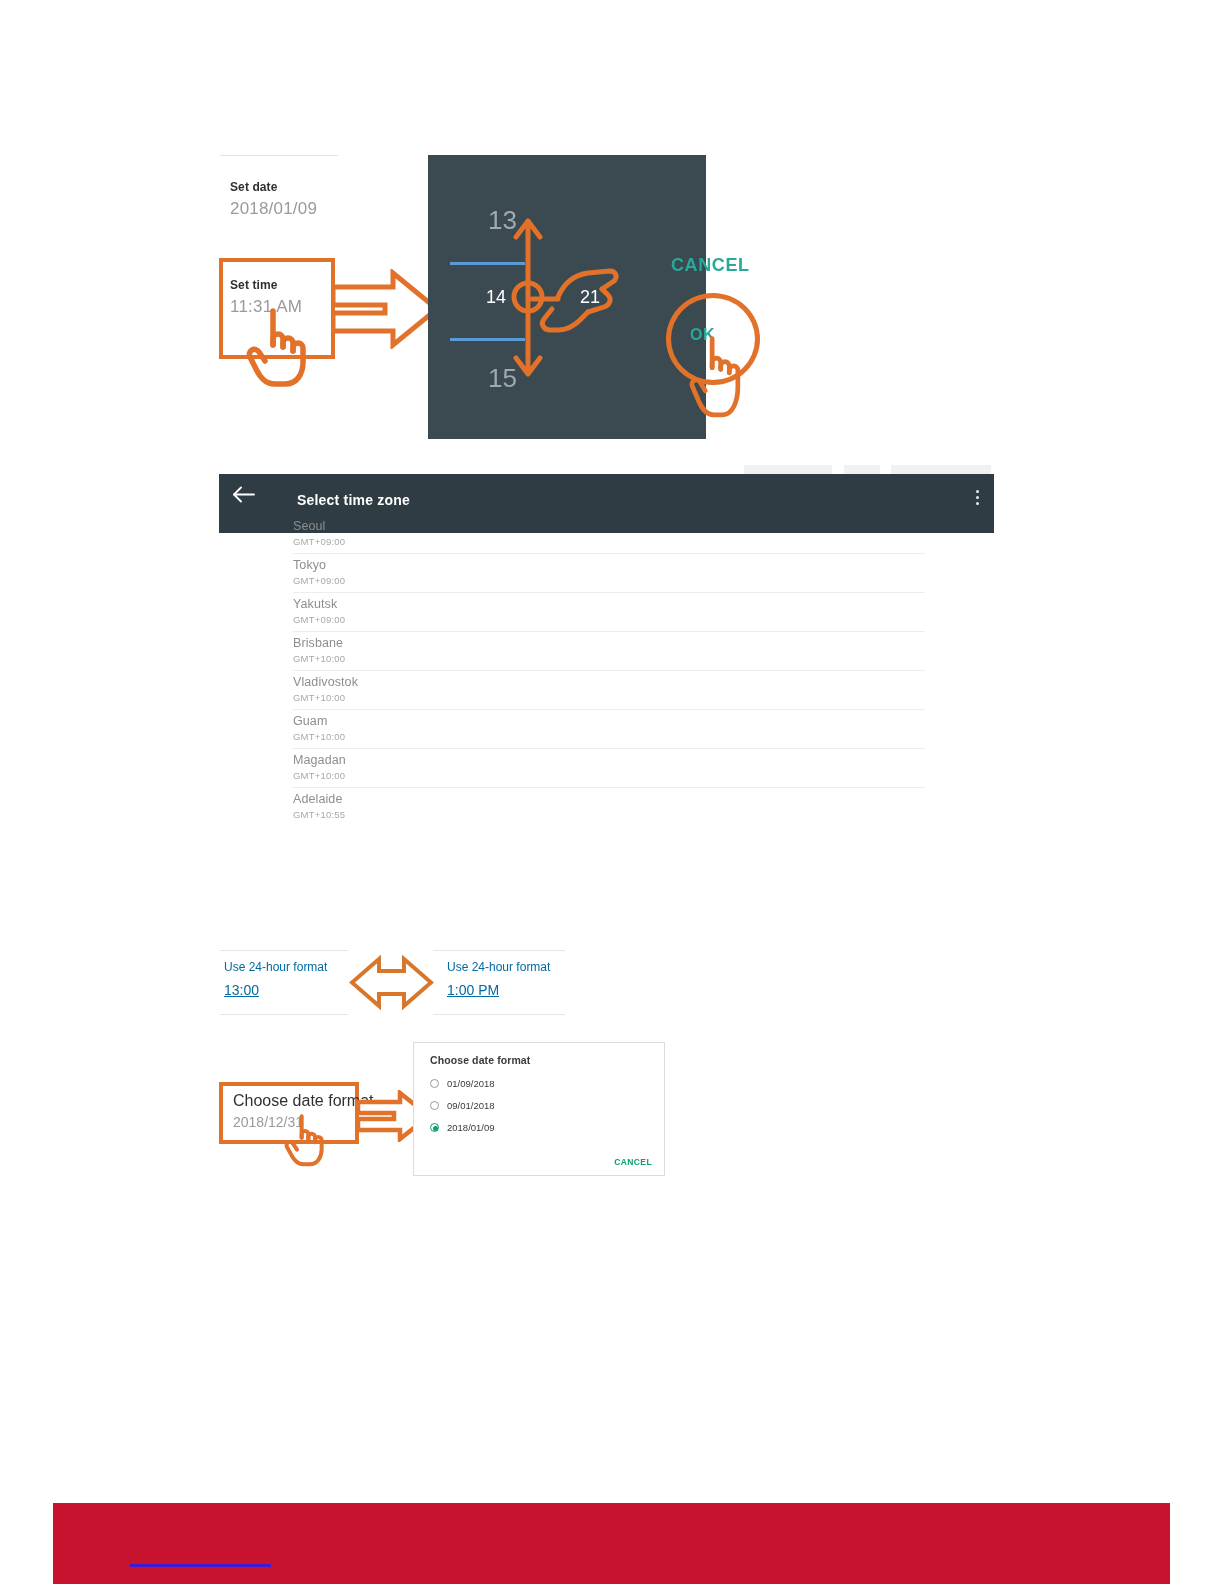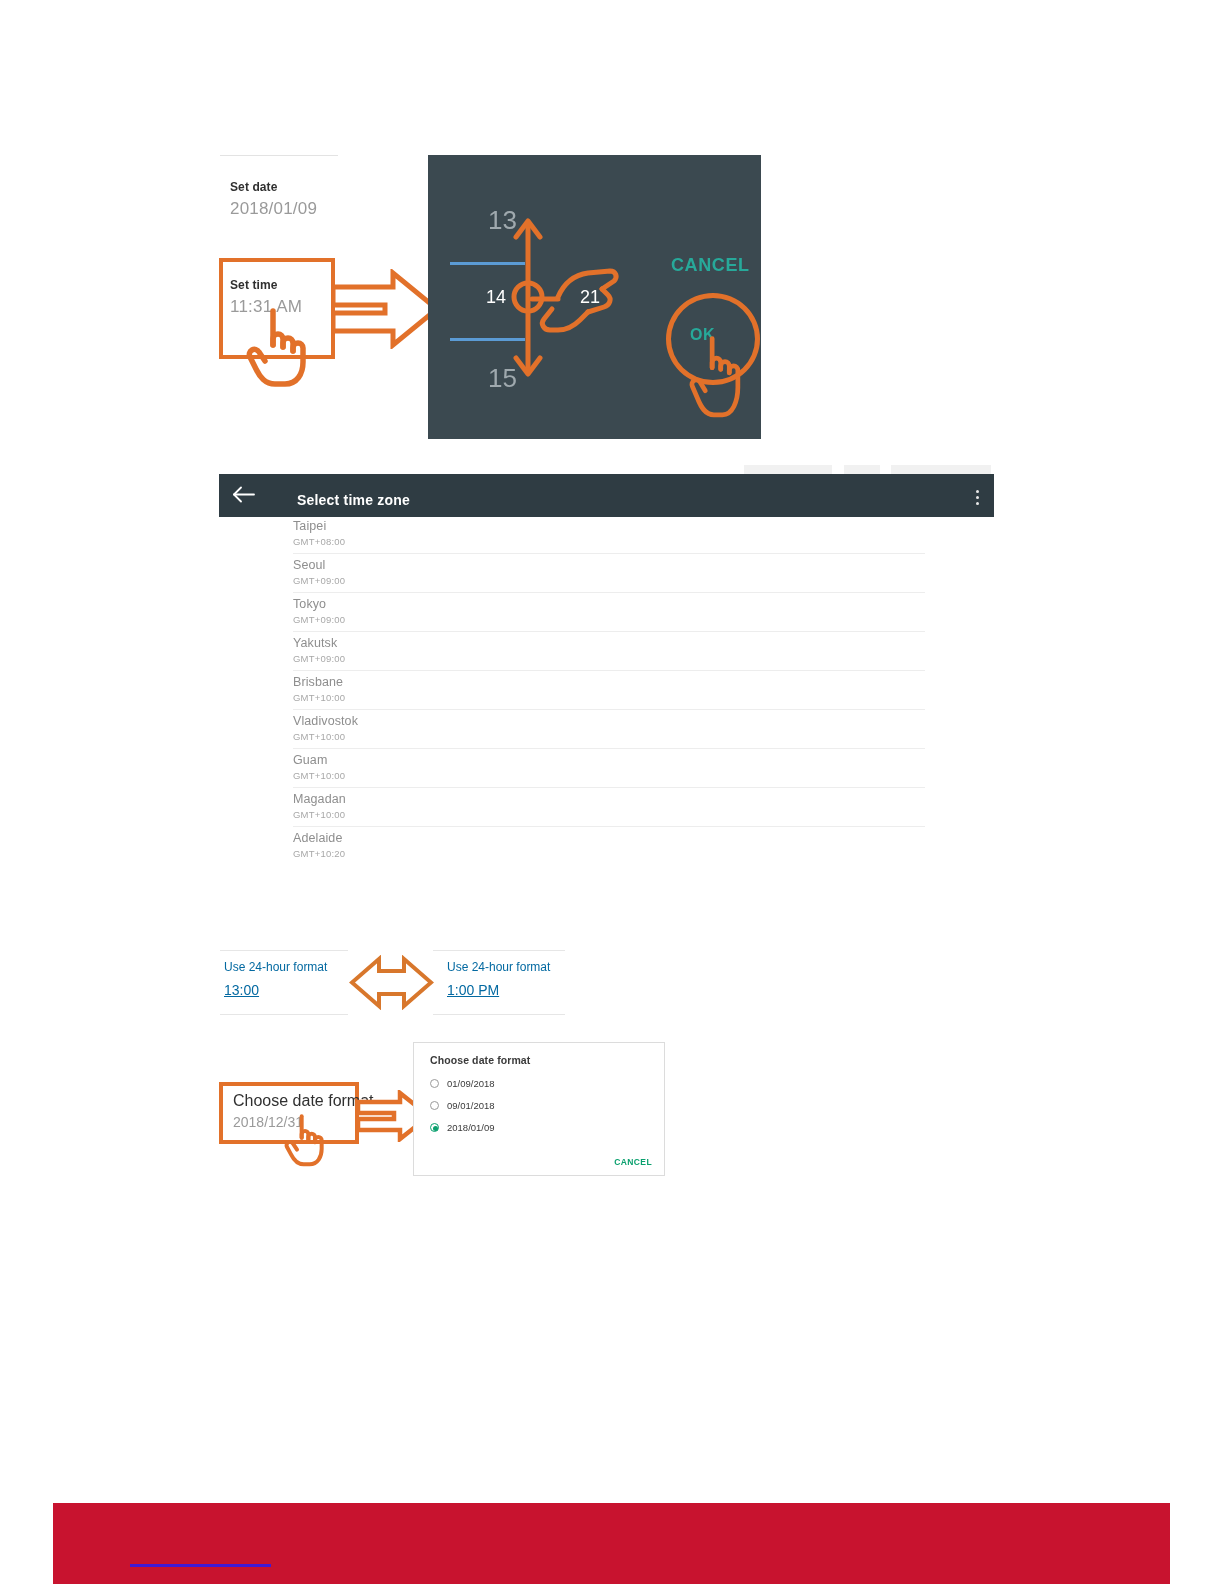--- a/index.html
+++ b/index.html
@@ -23,41 +23,41 @@
   #set-date{left:11px;top:30px;}
   #set-time{left:11px;top:128px;}
 
   .hl-box{position:absolute;border:4px solid #e2712a;background:transparent;box-sizing:border-box;}
   #settime-box{left:0px;top:108px;width:116px;height:101px;}
 
   
   #arrow1{left:112px;top:119px;width:108px;height:80px;}
 
   
-  #picker{left:209px;top:5px;width:333px;height:284px;background:#3b4950;}
+  #picker{left:209px;top:5px;width:278px;height:284px;background:#3b4950;}
   .pick-num{position:absolute;font-family:"Liberation Sans",sans-serif;color:#9fa9ae;font-size:26px;}
   #pk13{left:60px;top:50px;}
   #pk15{left:60px;top:208px;}
   .pick-sel{position:absolute;color:#ffffff;font-size:18px;}
   #pk14{left:58px;top:132px;}
   #pk21{left:152px;top:132px;}
   .pick-line{position:absolute;height:3px;background:#5b9bd5;}
   #pl1{left:22px;top:107px;width:75px;}
   #pl2{left:22px;top:183px;width:75px;}
   #pk-cancel{position:absolute;left:243px;top:100px;color:#27a99a;font-size:18px;font-weight:bold;letter-spacing:.6px;}
   #pk-ok{position:absolute;left:262px;top:171px;color:#27a99a;font-size:16px;font-weight:bold;letter-spacing:.6px;}
   #ok-circle{position:absolute;left:238px;top:138px;width:84px;height:82px;border:5px solid #e2712a;border-radius:50%;}
 
   
   #fig-tz{left:219px;top:465px;width:775px;height:435px;}
   .tz-ghost{position:absolute;background:#f1f1f1;height:10px;top:0px;}
   #gh1{left:525px;width:88px;}
   #gh2{left:625px;width:36px;}
   #gh3{left:672px;width:100px;}
-  #tz-bar{position:absolute;left:0;top:9px;width:775px;height:43px;background:#2f3c43;}
+  #tz-bar{position:absolute;left:0;top:9px;width:775px;height:59px;background:#2f3c43;}
   #tz-back{position:absolute;left:14px;top:11px;width:22px;height:19px;}
   #tz-title{position:absolute;left:78px;top:18px;color:#ffffff;font-size:14px;font-weight:bold;letter-spacing:.2px;}
   #tz-menu{position:absolute;right:14px;top:16px;width:4px;height:18px;}
   .dot{width:3px;height:3px;background:#e8e8e8;border-radius:50%;margin-bottom:3px;}
   #tz-list{position:absolute;left:0;top:50px;width:775px;}
   .tz-row{position:relative;height:39px;}
   .tz-city{position:absolute;left:74px;top:4px;font-size:12.5px;color:#8e8e8e;letter-spacing:.1px;}
   .tz-gmt{position:absolute;left:74px;top:21px;font-size:9.5px;color:#a8a8a8;letter-spacing:.2px;}
   .tz-div{position:absolute;left:74px;top:38px;width:632px;height:1px;background:#ededed;}
 
@@ -190,25 +190,20 @@
     <div id="tz-title">Select time zone</div>
     <div id="tz-menu">
       <div class="dot"></div>
         <div class="dot"></div>
         <div class="dot"></div>
     </div>
   </div>
 
   <div id="tz-list">
       <div class="tz-row">
-        <div class="tz-city">Taipei</div>
-        <div class="tz-gmt">GMT+08:00</div>
-        <div class="tz-div"></div>
-      </div>
-      <div class="tz-row">
         <div class="tz-city">Seoul</div>
         <div class="tz-gmt">GMT+09:00</div>
         <div class="tz-div"></div>
       </div>
       <div class="tz-row">
         <div class="tz-city">Tokyo</div>
         <div class="tz-gmt">GMT+09:00</div>
         <div class="tz-div"></div>
       </div>
       <div class="tz-row">
@@ -231,21 +226,21 @@
         <div class="tz-gmt">GMT+10:00</div>
         <div class="tz-div"></div>
       </div>
       <div class="tz-row">
         <div class="tz-city">Magadan</div>
         <div class="tz-gmt">GMT+10:00</div>
         <div class="tz-div"></div>
       </div>
       <div class="tz-row">
         <div class="tz-city">Adelaide</div>
-        <div class="tz-gmt">GMT+10:20</div>
+        <div class="tz-gmt">GMT+10:55</div>
       </div>
     </div>
 </div>
 
 <div class="abs" id="fig-24">
   <div class="f24-div" id="d24-tl"></div>
   <div class="f24-div" id="d24-tr"></div>
   <div class="f24-div" id="d24-bl"></div>
   <div class="f24-div" id="d24-br"></div>
 

